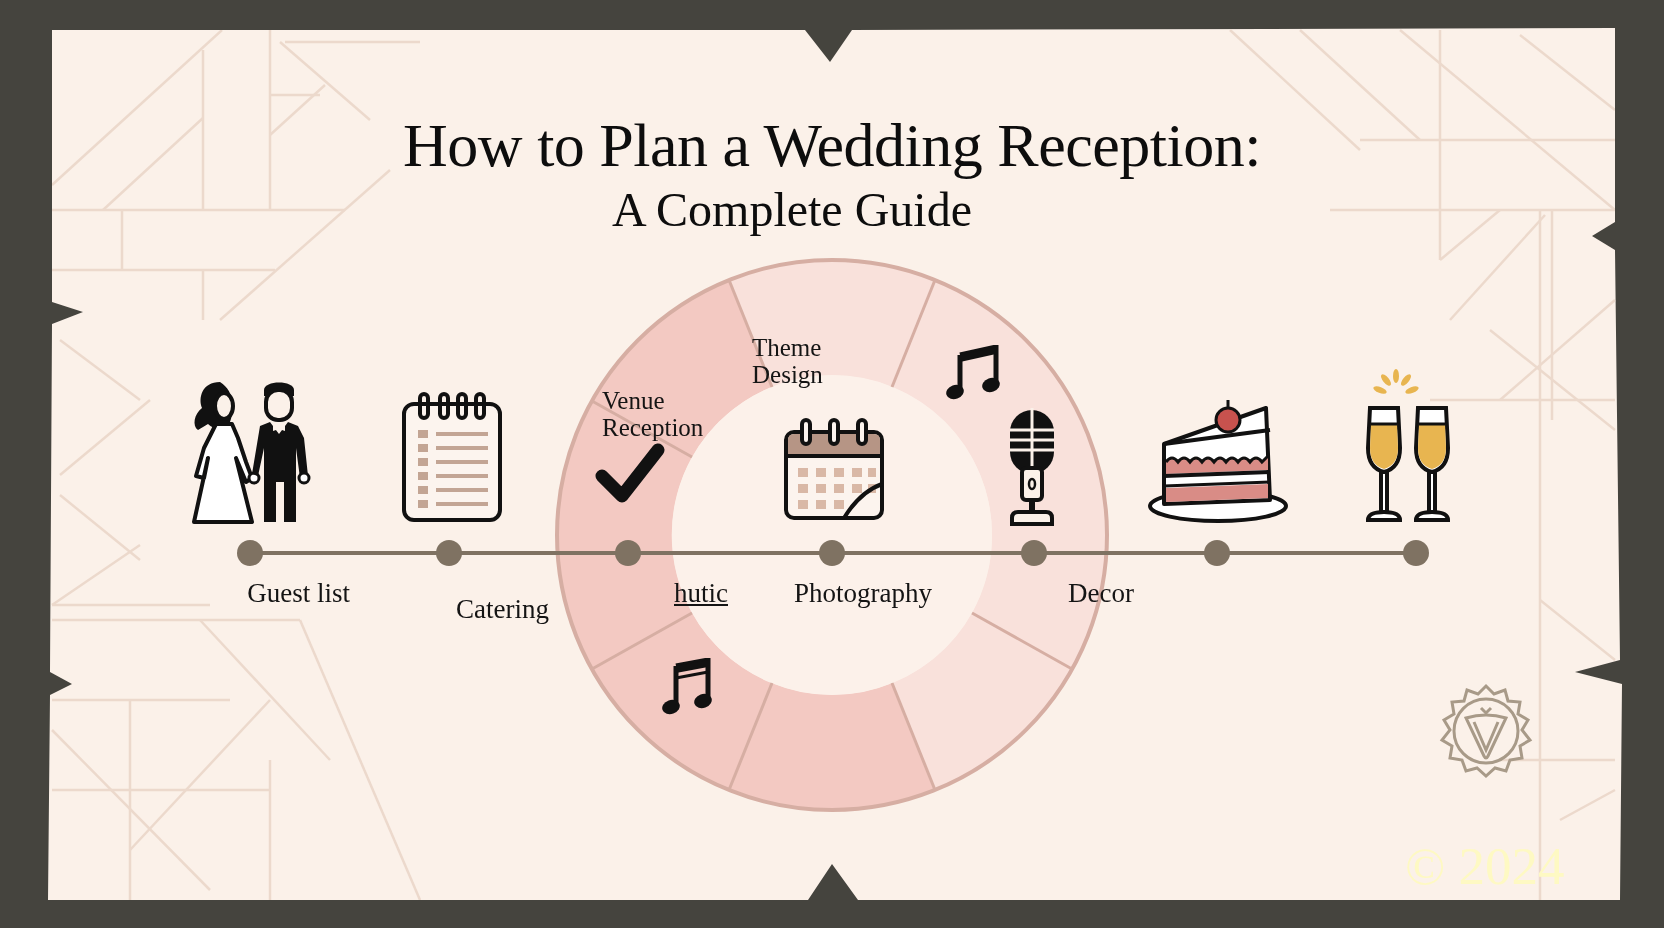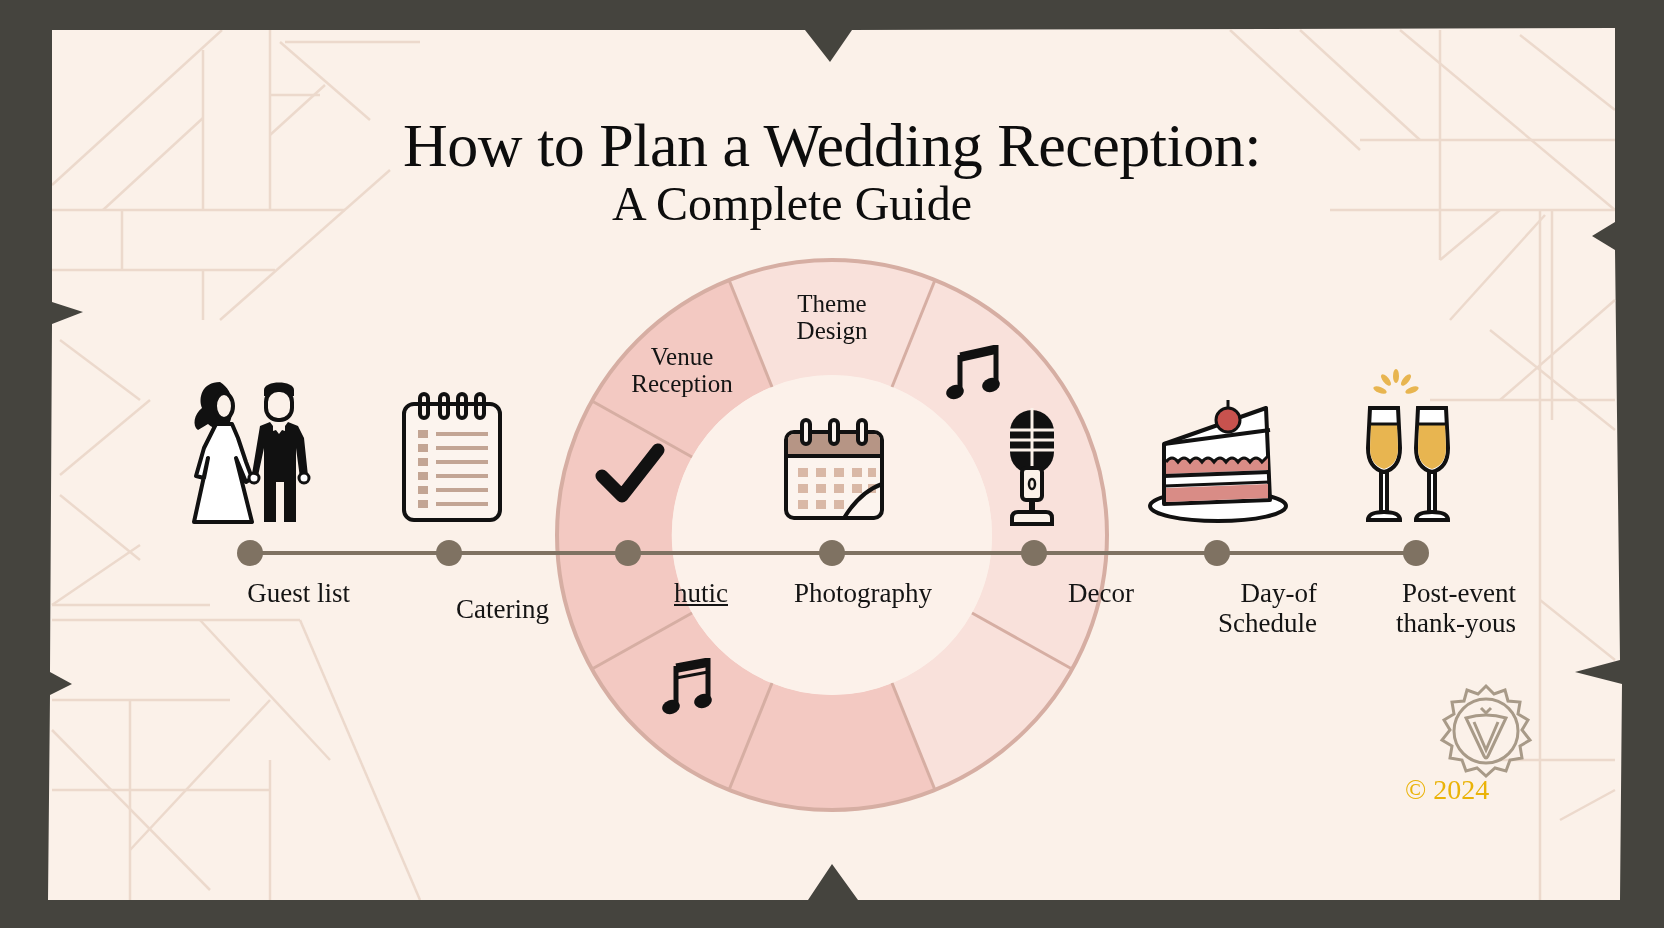--- a/index.html
+++ b/index.html
@@ -1,23 +1,23 @@
 <!DOCTYPE html>
 <html><head>
 <meta charset="utf-8">
 <style>
   html,body{margin:0;padding:0;}
   body{width:1664px;height:928px;background:#45443e;position:relative;overflow:hidden;font-family:"Liberation Serif","DejaVu Serif",serif;color:#111;}
   #stage{position:absolute;left:0;top:0;width:1664px;height:928px;padding-left:25px;}
   .abs{position:absolute;}
   .title{position:absolute;left:0;width:1664px;text-align:center;top:110px;font-size:62px;line-height:70px;color:#0d0d0d;letter-spacing:-0.5px;}
-  .subtitle{position:absolute;left:0;width:1584px;text-align:center;top:176px;font-size:48px;line-height:56px;color:#0d0d0d;}
+  .subtitle{position:absolute;left:0;width:1584px;text-align:center;top:182px;font-size:48px;line-height:56px;color:#0d0d0d;}
   .step-label{position:absolute;width:200px;text-align:right;font-size:27px;line-height:30px;color:#141414;}
-  .seg-label{position:absolute;width:160px;text-align:center;font-size:25px;line-height:27px;color:#141414;}
-  .copyright{position:absolute;left:1405px;top:768px;font-size:28px;line-height:44px;color:#eab308;}
+  .seg-label{position:absolute;width:160px;text-align:left;font-size:25px;line-height:27px;color:#141414;margin-top:44px;}
+  .copyright{position:absolute;left:1405px;top:844px;font-size:53px;line-height:44px;color:#fef9c3;}
 </style>
 </head>
 <body>
 
 <div id="stage">
 
   <svg class="abs" style="left:0;top:0" width="1664" height="928">
     <defs>
       <clipPath id="paperClip">
         <polygon points="52,30 805,30 830,62 852,30 1615,28 1615,222 1592,236 1615,250 1620,660 1575,672 1622,684 1620,900 858,900 832,864 808,900 48,900 50,695 72,684 50,672 52,324 83,312 52,302"></polygon>
@@ -147,28 +147,20 @@
   <div class="abs" style="left:819px;top:540px;width:26px;height:26px;border-radius:50%;background:#7f7262;"></div>
   <div class="abs" style="left:1021px;top:540px;width:26px;height:26px;border-radius:50%;background:#7f7262;"></div>
   <div class="abs" style="left:1204px;top:540px;width:26px;height:26px;border-radius:50%;background:#7f7262;"></div>
   <div class="abs" style="left:1403px;top:540px;width:26px;height:26px;border-radius:50%;background:#7f7262;"></div>
 
   <div class="step-label" style="left:150px;top:578px;">Guest list</div>
   <div class="step-label" style="left:349px;top:578px;margin-top:16px;">Catering</div>
   <div class="step-label" style="left:528px;top:578px;text-decoration:underline;">hutic</div>
   <div class="step-label" style="left:732px;top:578px;">Photography</div>
   <div class="step-label" style="left:934px;top:578px;">Decor</div>
-  <div class="step-label" style="left:1117px;top:578px;">
-    <div>Day-of</div>
-    <div>Schedule</div>
-  </div>
-  <div class="step-label" style="left:1316px;top:578px;">
-    <div>Post-event</div>
-    <div>thank-yous</div>
-  </div>
 
   <svg class="abs" style="left:190px;top:378px" width="128" height="150" viewBox="0 0 128 150">
 
     <path d="M30,4 C12,4 8,20 12,30 C4,36 2,48 8,52 L18,46 C22,50 28,52 34,50 L40,44 C44,34 46,14 30,4 Z" fill="#111"></path>
     <ellipse cx="34" cy="28" rx="9" ry="13" fill="#fbf1e9" stroke="#111" stroke-width="4"></ellipse>
     <path d="M26,46 L42,46 L48,60 L56,84 L62,100 L56,104 L46,80 L62,144 L4,144 L18,80 L14,100 L6,98 L14,70 Z" fill="#fff" stroke="#111" stroke-width="4" stroke-linejoin="round"></path>
     <circle cx="64" cy="100" r="5" fill="#fff" stroke="#111" stroke-width="3"></circle>
 
     <path d="M74,12 C74,2 104,2 104,12 L104,18 L74,18 Z" fill="#111"></path>
     <rect x="76" y="12" width="26" height="30" rx="12" fill="#fbf1e9" stroke="#111" stroke-width="4"></rect>

